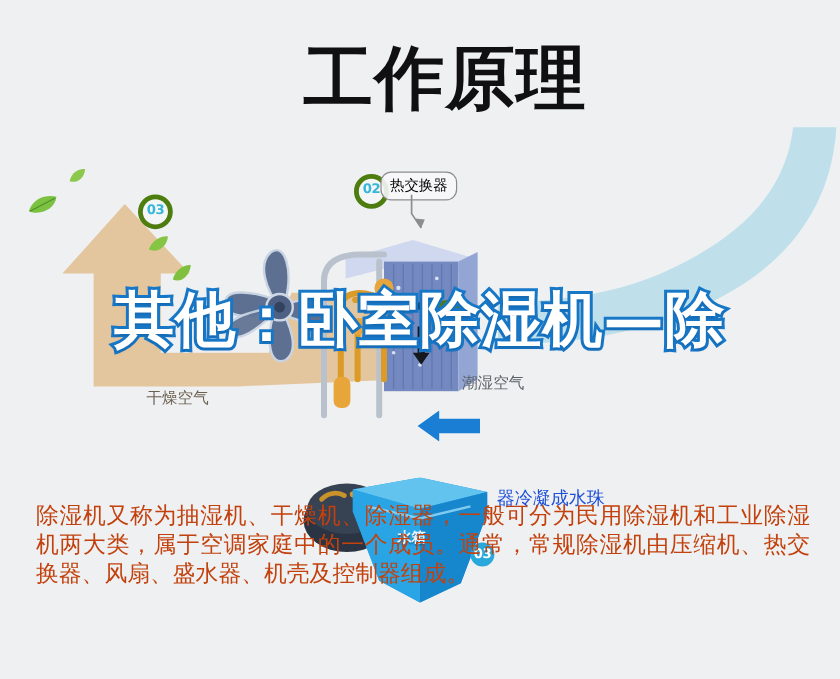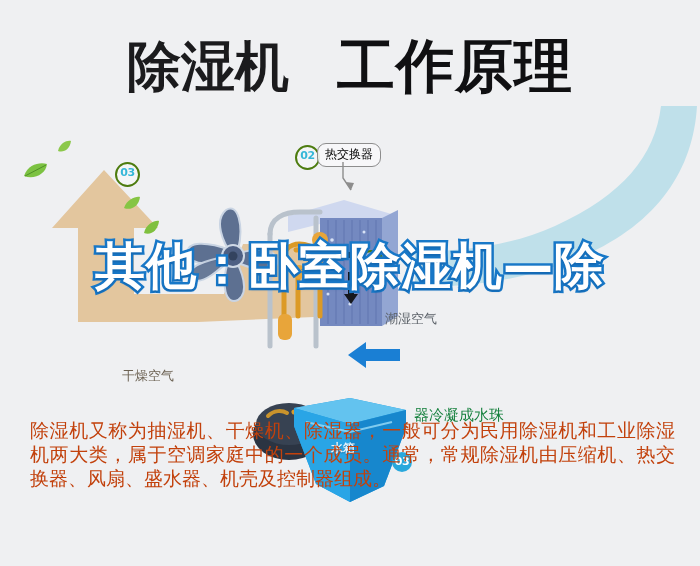--- a/index.html
+++ b/index.html
@@ -54,28 +54,28 @@
 
   
   .inlet-arrow{position:absolute;left:348px;top:232px;width:52px;height:26px;}
 
   
   .diag-label{
     position:absolute;color:#4a4a4a;font-size:12.5px;
     font-family:"DejaVu Sans","Liberation Sans",sans-serif;
     white-space:nowrap;
   }
-  .lbl-dry{left:122px;top:213px;color:#6b6152;font-size:13px;margin-top:44px;}
+  .lbl-dry{left:122px;top:213px;color:#6b6152;font-size:13px;}
   .lbl-humid{left:385px;top:200px;color:#5b6168;font-size:13px;}
   .lbl-tank{left:331px;top:330px;color:#e8f4fb;font-size:12px;font-weight:700;
             text-shadow:0 1px 1px rgba(0,60,110,.45);text-align:center;}
 
   .badge{
     position:absolute;width:21px;height:21px;border-radius:50%;
-    border:2px solid #4d7c0f;color:#35b7d8;
+    border:4px solid #4d7c0f;color:#35b7d8;
     font-size:11px;font-weight:700;line-height:18px;text-align:center;
     font-family:"DejaVu Sans","Liberation Sans",sans-serif;
     background:rgba(255,255,255,.35);
     letter-spacing:-0.5px;
   }
   .badge-03a{left:115px;top:52px;}
   .badge-02{left:295px;top:35px;}
   .badge-01{left:359px;top:140px;}
 
   .callout{
@@ -89,21 +89,21 @@
 
   
   .step-line{position:absolute;display:flex;align-items:center;gap:6px;white-space:nowrap;}
   .step-badge{
     width:20px;height:20px;border-radius:50%;
     background:#29a8dc;color:#fff;font-size:11px;font-weight:700;
     line-height:20px;text-align:center;letter-spacing:-0.5px;
     font-family:"DejaVu Sans","Liberation Sans",sans-serif;
     flex:0 0 auto;
   }
-  .step-text{color:#15803d;font-size:15px;
+  .step-text{color:#1d4ed8;font-size:15px;
     font-family:"DejaVu Sans","Liberation Sans",sans-serif;}
   .step-02{left:414px;top:296px;}
   .step-03{left:392px;top:342px;}
 
   
   .overlay-title{
     position:absolute;left:0;top:243px;width:700px;
     text-align:center;pointer-events:none;
   }
   .overlay-title div{
@@ -123,21 +123,20 @@
     text-align:justify;
   }
   .copy .p2{margin-top:13px;}
 </style>
 </head>
 <body>
 
 <div id="page">
 
   <div class="title-bar">
-    <span class="title-light">除湿机</span>
     <span class="title-bold">工作原理</span>
   </div>
 
   <div class="stage">
 
     <svg class="humid-curve" viewBox="0 0 330 190">
       <path d="M322 2 C318 70 278 128 188 160 C140 177 92 183 40 183 L40 148 C96 147 140 140 180 122 C248 91 280 52 286 2 Z" fill="#bfe0ea"></path>
     </svg>
 
     <svg class="dry-arrow" viewBox="0 0 300 190">

